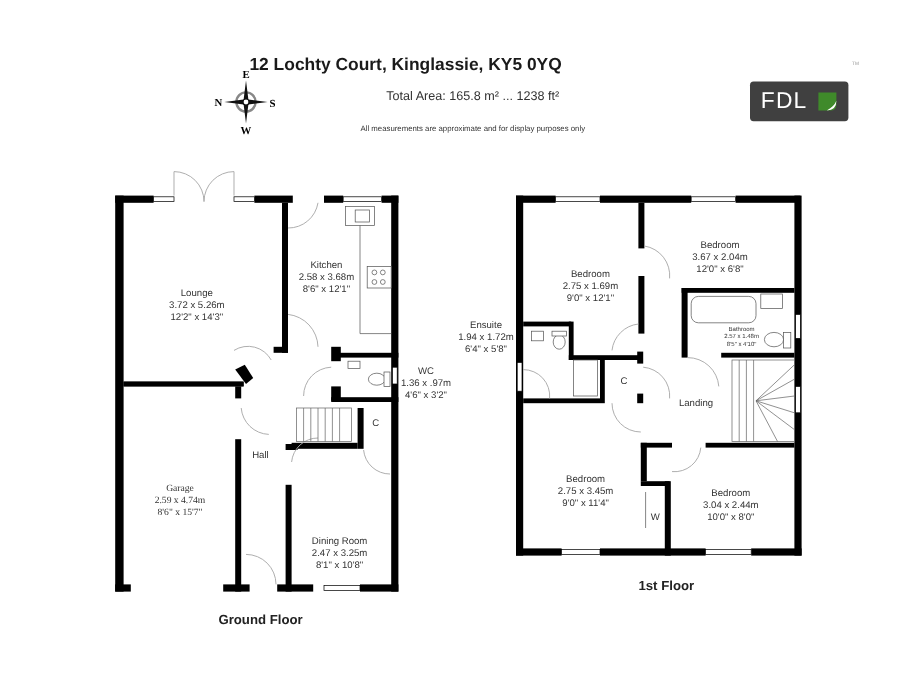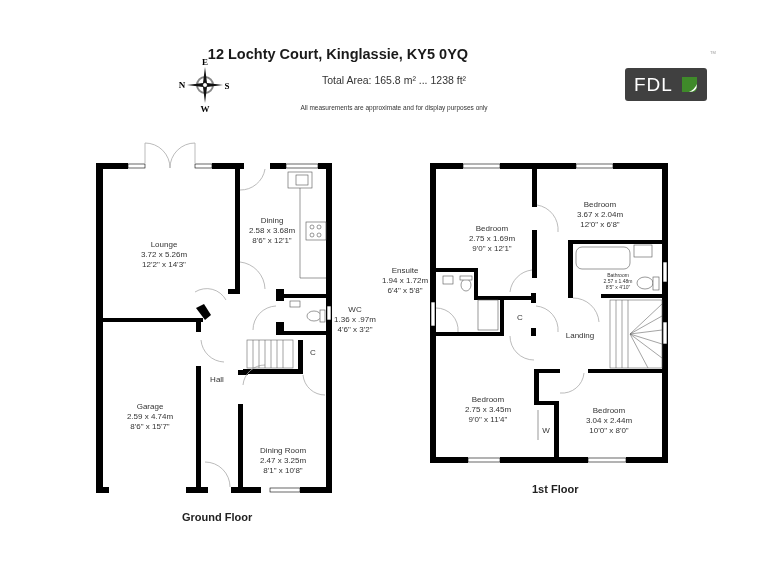--- a/index.html
+++ b/index.html
@@ -222,30 +222,30 @@
     <line x1="538" y1="410" x2="538" y2="440"></line>
   </g>
 </svg>
 
 <div class="room-label" style="left:164px; top:240px;">
   <span class="n">Lounge</span>
   <span class="n">3.72 x 5.26m</span>
   <span class="n">12'2" x 14'3"</span>
 </div>
 <div class="room-label" style="left:272px; top:216px;">
-  <span class="n">Dining</span>
+  <span class="n">Kitchen</span>
   <span class="n">2.58 x 3.68m</span>
   <span class="n">8'6" x 12'1"</span>
 </div>
 <div class="room-label" style="left:355px; top:305px;">
   <span class="n">WC</span>
   <span class="n">1.36 x .97m</span>
   <span class="n">4'6" x 3'2"</span>
 </div>
-<div class="room-label" style="left:150px; top:402px;">
+<div class="room-label" style="left:150px; top:402px;font-family:Liberation Serif, serif;">
   <span class="n">Garage</span>
   <span class="n">2.59 x 4.74m</span>
   <span class="n">8'6" x 15'7"</span>
 </div>
 <div class="room-label" style="left:217px; top:375px;">
   <span class="n">Hall</span>
 </div>
 <div class="room-label" style="left:313px; top:348px;">
   <span class="n">C</span>
 </div>

